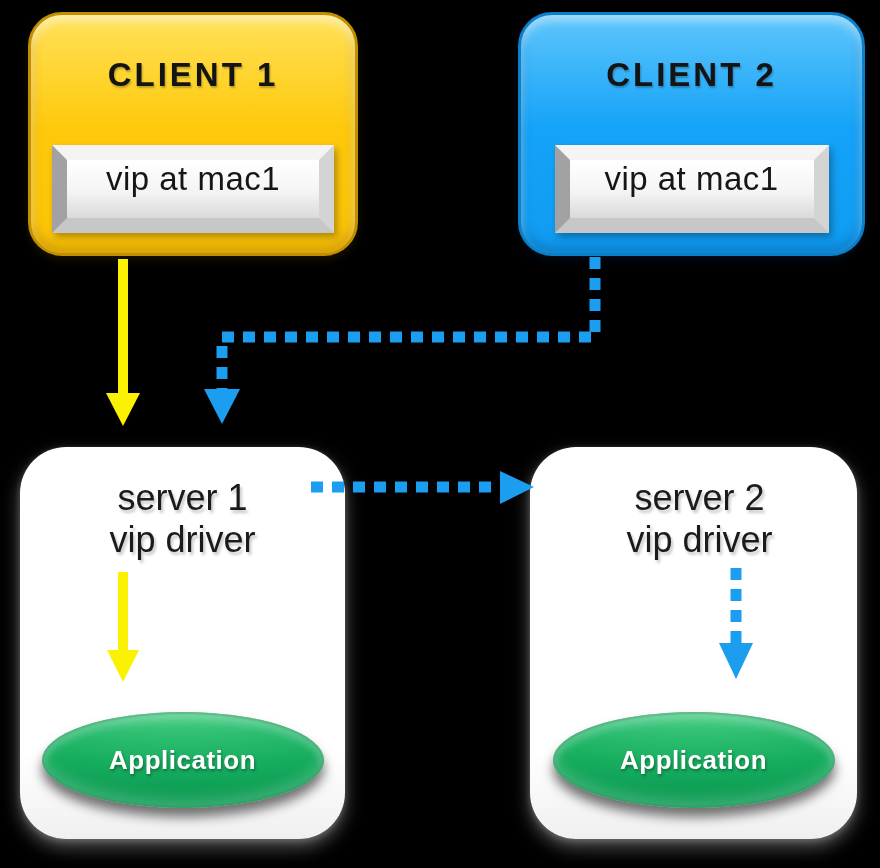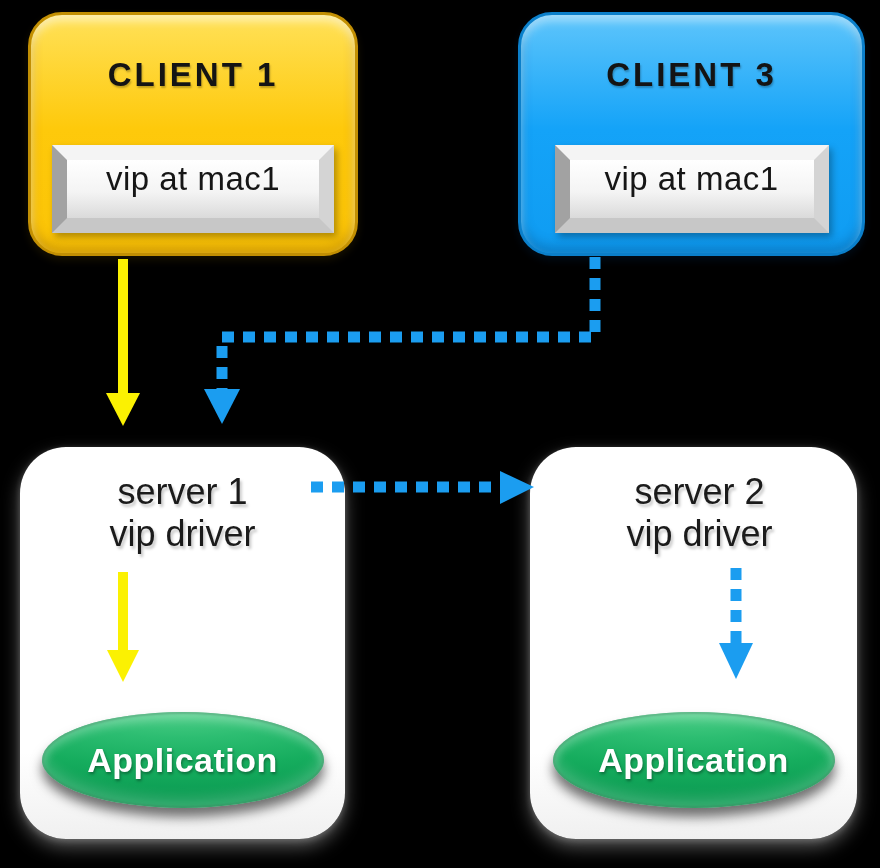--- a/index.html
+++ b/index.html
@@ -48,40 +48,40 @@
   
   .server {
     border-radius:46px;
     background:linear-gradient(180deg,#ffffff 0%,#ffffff 78%,#f0f0f0 100%);
     box-shadow:0 8px 18px rgba(190,190,190,.45), 0 2px 6px rgba(130,130,130,.45);
     display:flex; flex-direction:column; align-items:center;
   }
   .server1 { left:20px;  top:447px; width:325px; height:392px; }
   .server2 { left:530px; top:447px; width:327px; height:392px;padding-left:12px; }
   .server-title {
-    margin-top:24px; text-align:center;
+    margin-top:30px; text-align:center;
     font-size:36px; font-weight:500; line-height:1.16;
     color:#1b1b1b; text-shadow:2px 3px 3px rgba(0,0,0,.22);
   }
 
   
   .app {
     position:absolute; top:265px; left:50%; transform:translateX(-50%);
     width:282px; height:96px; border-radius:50%;
     background:radial-gradient(ellipse 130% 105% at 50% -15%,
       var(--app-green-light,#5fd893) 0%, #2cbd71 40%,
       var(--app-green,#16ad5e) 68%, var(--app-green-dark,#0b9b52) 100%);
     box-shadow: inset 0 7px 10px rgba(255,255,255,.28),
                 inset 0 -9px 14px rgba(255,255,255,.20),
                 inset 0 0 2px 2px rgba(7,118,60,.55),
                 0 9px 12px rgba(0,0,0,.55);
     display:flex; align-items:center; justify-content:center;
   }
   .app-label {
-    font-size:34px; font-weight:700; color:#ffffff; letter-spacing:.5px;
+    font-size:26px; font-weight:700; color:#ffffff; letter-spacing:.5px;
     text-shadow:1px 2px 3px rgba(0,0,0,.35);
   }
 
   
   .arrows { position:absolute; left:0; top:0; width:880px; height:868px; pointer-events:none; }
   .y-stroke { stroke:var(--arrow-yellow,#fbf102); stroke-width:10; fill:none; }
   .y-fill   { fill:var(--arrow-yellow,#fbf102); }
   .b-stroke { stroke:var(--arrow-blue,#1b9df0); stroke-width:11; fill:none; }
   .b-fill   { fill:var(--arrow-blue,#1b9df0); }
   .dashed   { stroke-dasharray:12 9; }
@@ -92,21 +92,21 @@
 <div class="canvas">
 
   <div class="box client client1">
     <div class="client-title">CLIENT 1</div>
     <div class="chip">
       <span class="chip-text">vip at mac1</span>
     </div>
   </div>
 
   <div class="box client client2">
-    <div class="client-title">CLIENT 3</div>
+    <div class="client-title">CLIENT 2</div>
     <div class="chip">
       <span class="chip-text">vip at mac1</span>
     </div>
   </div>
 
   <div class="box server server1">
     <div class="server-title">
       <div>server 1</div>
       <div>vip driver</div>
     </div>

